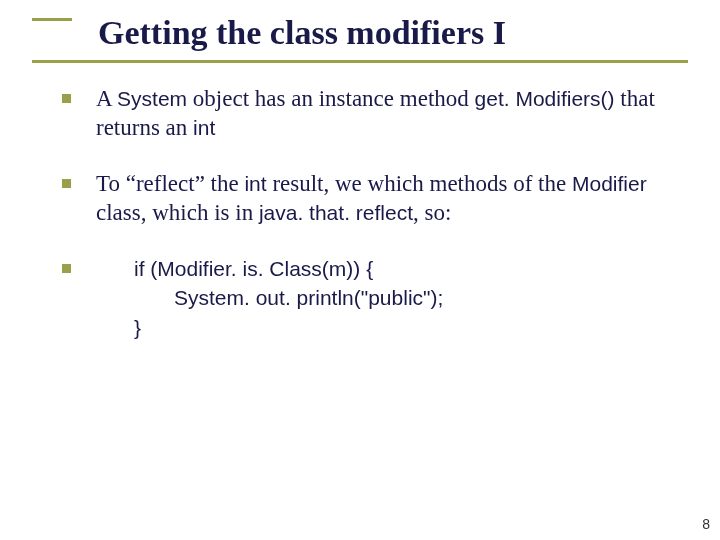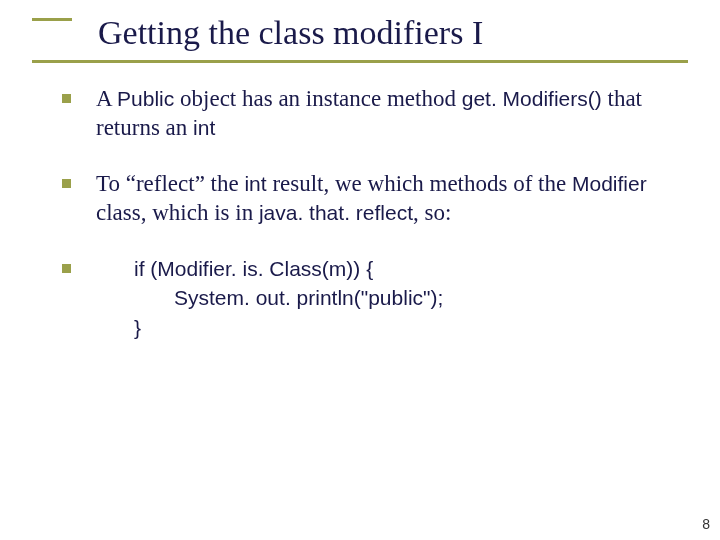--- a/index.html
+++ b/index.html
@@ -34,21 +34,21 @@
     width: 656px;
     height: 3px;
     background: #9aa04a;
   }
   .title {
     position: absolute;
     left: 98px;
     top: 14px;
     font-size: 34px;
     color: #1a1a4a;
-    font-weight: 400;
+    font-weight: 700;
   }
   .body {
     position: absolute;
     left: 62px;
     top: 84px;
     width: 628px;
   }
   .item {
     position: relative;
     padding-left: 34px;
@@ -90,21 +90,21 @@
 
   <div class="rule-top"></div>
   <div class="title">Getting the class modifiers I</div>
   <div class="rule-bottom"></div>
 
   <div class="body">
 
     <div class="item">
       <div class="bullet"></div>
       <span>A </span>
-      <span class="sans">Public</span>
+      <span class="sans">System</span>
       <span> object has an instance method </span>
       <span class="sans">get. Modifiers()</span>
       <span> that returns an </span>
       <span class="sans">int</span>
     </div>
 
     <div class="item">
       <div class="bullet"></div>
       <span>To “reflect” the </span>
       <span class="sans">int</span>

